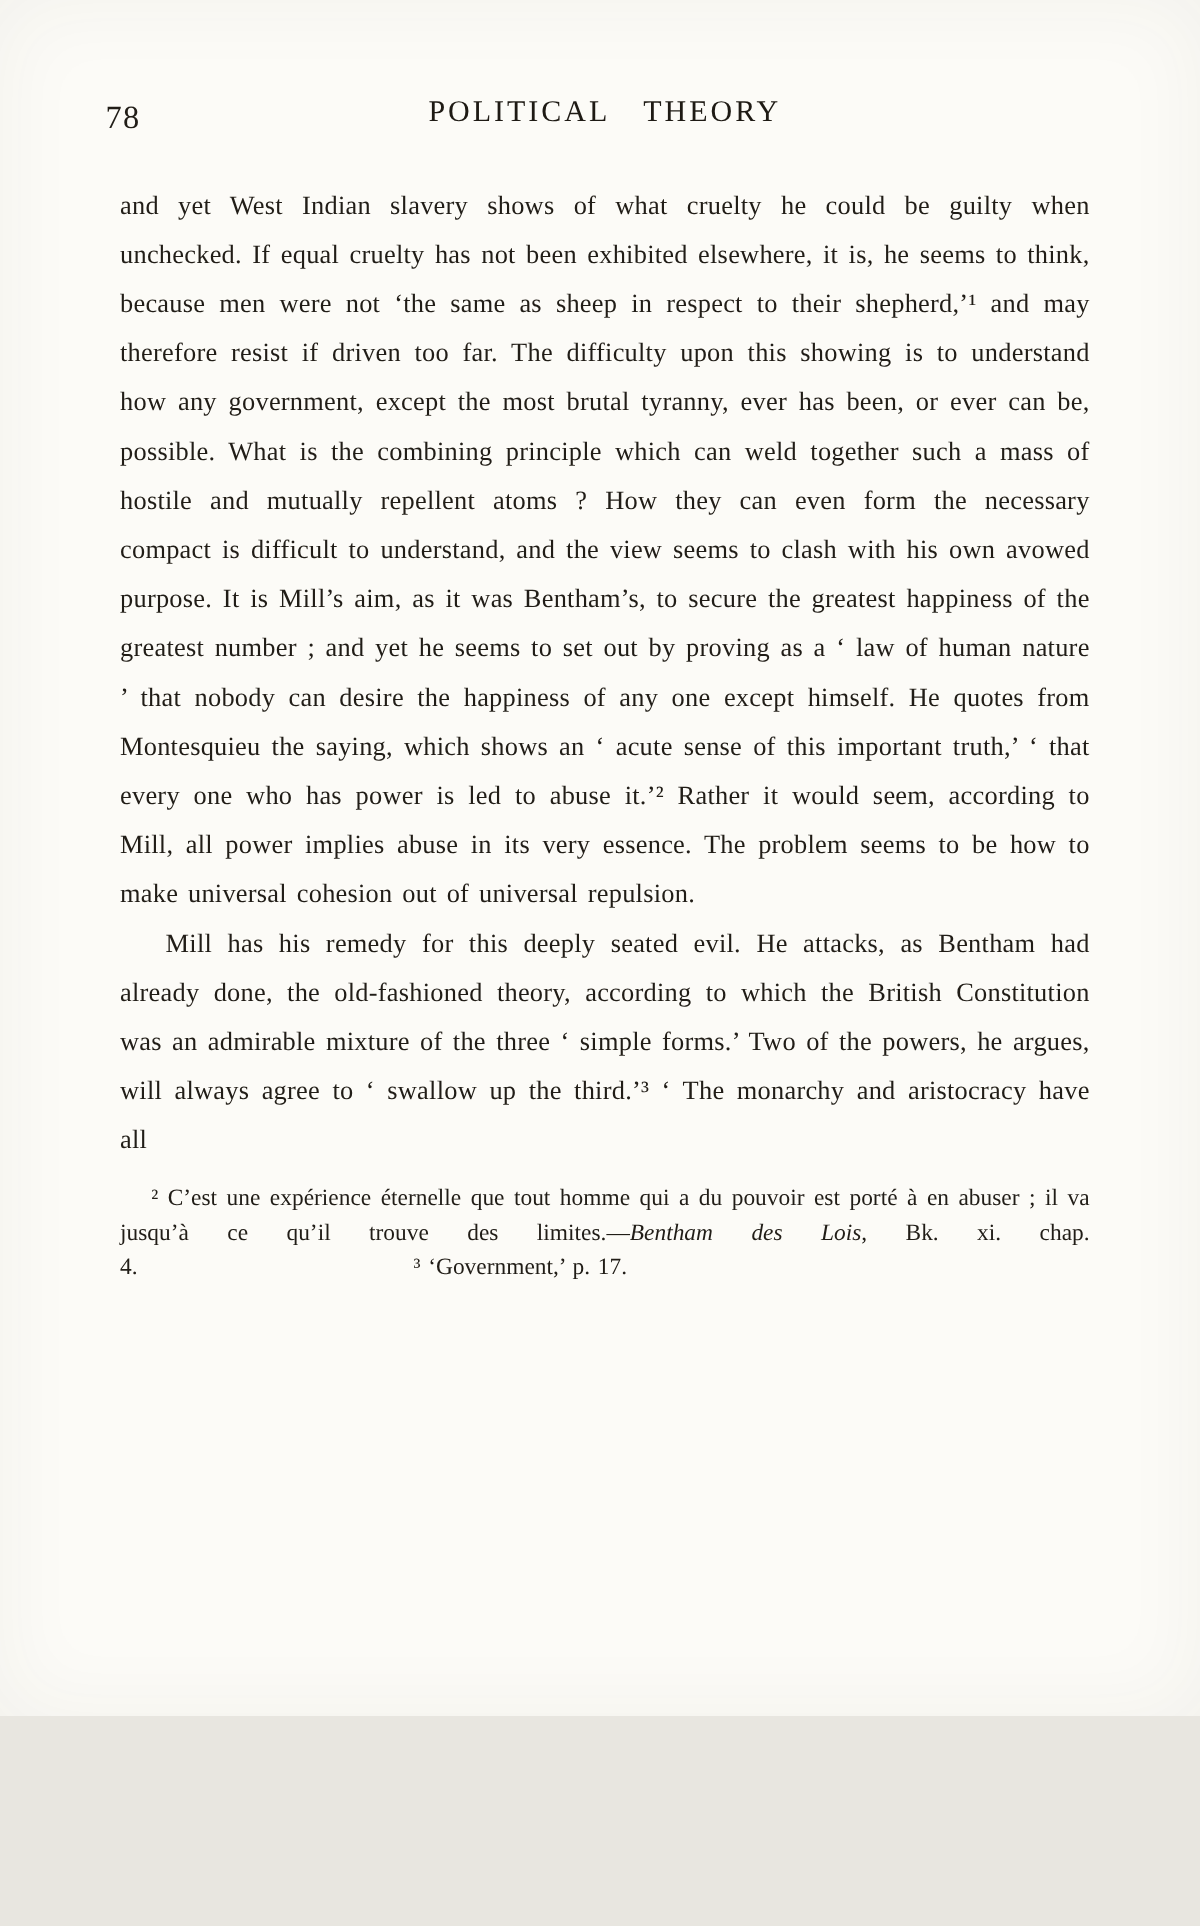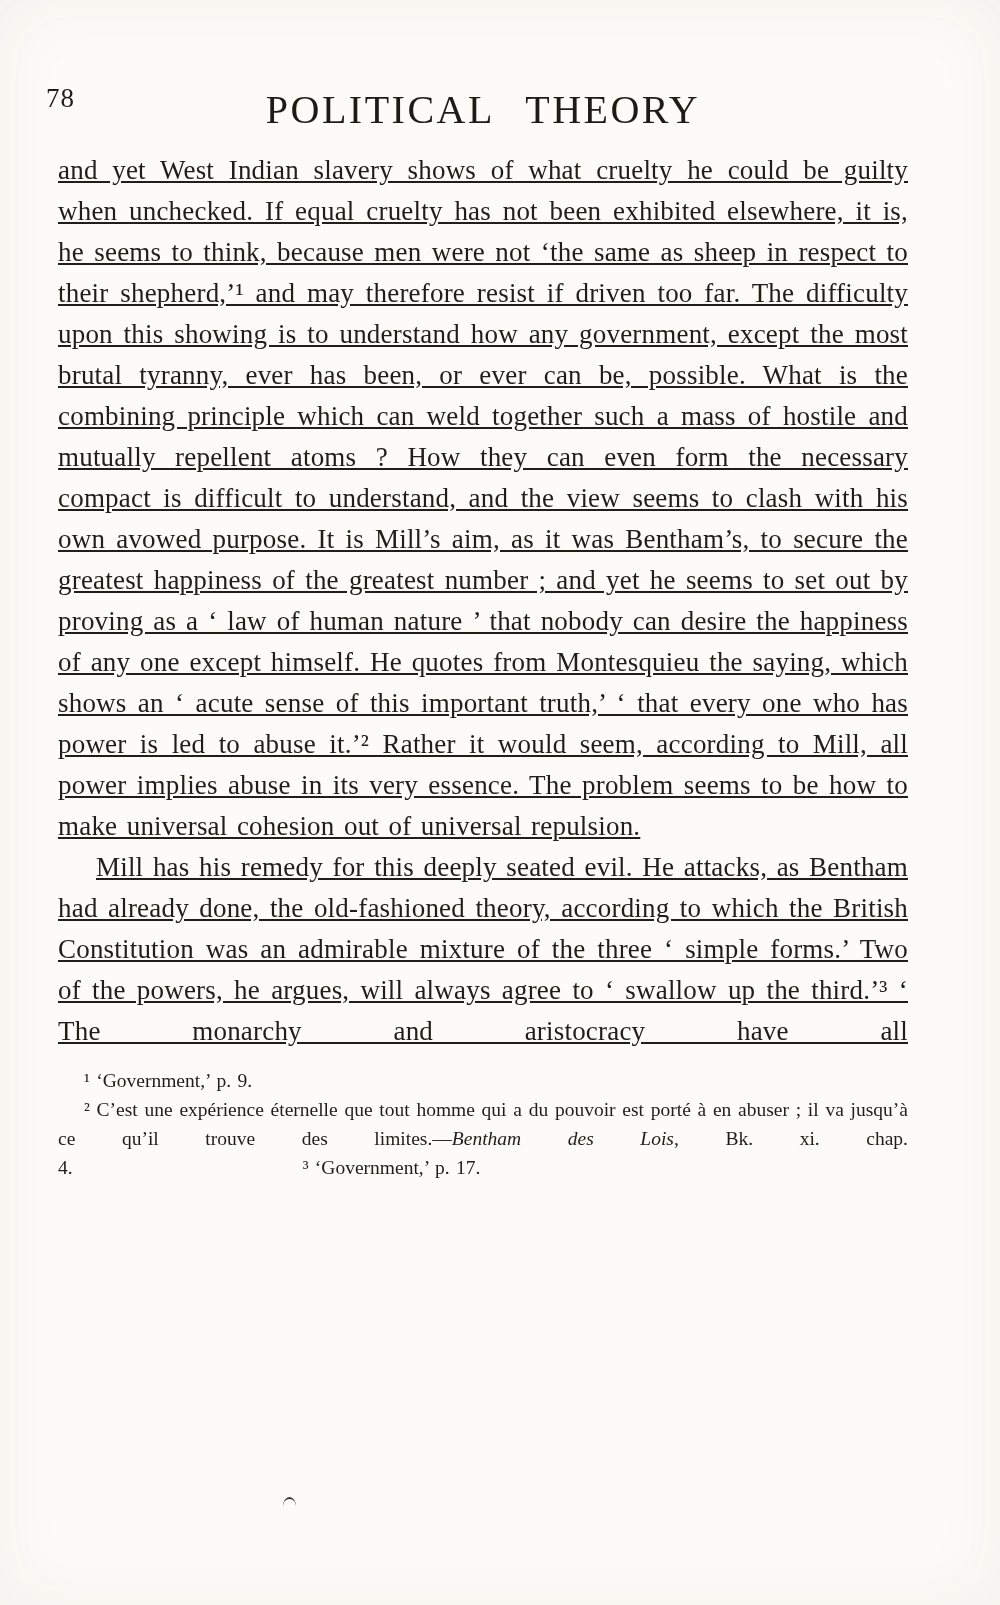--- a/index.html
+++ b/index.html
@@ -3,60 +3,59 @@
 <meta charset="utf-8">
 <style>
   html, body {
     margin: 0;
     padding: 0;
     background: #e8e6e0;
   }
   .page {
     position: relative;
     width: 1000px;
-    height: 1605px;
+    height: 1430px;
     margin: 0 auto;
     background: #fcfbf7;
     color: #211d17;
     font-family: "Liberation Serif", "DejaVu Serif", serif;
     box-sizing: border-box;
-    padding: 72px 92px 0 58px;
+    padding: 72px 92px 0 100px;
     overflow: hidden;
     box-shadow: inset 0 0 70px rgba(60,50,30,0.05);
   }
   .page-header {
     position: relative;
     text-align: center;
     margin-bottom: 34px;
     height: 44px;
   }
   .page-number {
     position: absolute;
     left: -12px;
     bottom: 2px;
     font-size: 27px;
     letter-spacing: 1px;
   }
   .running-title {
     display: inline-block;
-    margin: 16px;
-    font-size: 40px;
+    margin: 0;
+    font-size: 25px;
     font-weight: normal;
     letter-spacing: 2.5px;
     word-spacing: 20px;
     line-height: 44px;
     color: #1e1a14;
   }
   .page-body {
-    font-size: 27px;
+    font-size: 22px;
     line-height: 41px;
     text-align: justify;
     word-spacing: 2.5px;
     letter-spacing: 0.2px;
-    text-decoration: underline;
   }
   .para {
     margin: 0;
   }
   .para.indent {
     text-indent: 38px;
     text-align-last: justify;
   }
   .footnotes {
     margin-top: 14px;
@@ -95,19 +94,18 @@
     <span class="page-number">78</span>
     <h1 class="running-title">POLITICAL THEORY</h1>
   </header>
 
   <main class="page-body">
     <p class="para">and yet West Indian slavery shows of what cruelty he could be guilty when unchecked. If equal cruelty has not been exhibited elsewhere, it is, he seems to think, because men were not ‘the same as sheep in respect to their shepherd,’¹ and may therefore resist if driven too far. The difficulty upon this showing is to understand how any government, except the most brutal tyranny, ever has been, or ever can be, possible. What is the combining principle which can weld together such a mass of hostile and mutually repellent atoms ? How they can even form the necessary compact is difficult to understand, and the view seems to clash with his own avowed purpose. It is Mill’s aim, as it was Bentham’s, to secure the greatest happiness of the greatest number ; and yet he seems to set out by proving as a ‘ law of human nature ’ that nobody can desire the happiness of any one except himself. He quotes from Montesquieu the saying, which shows an ‘ acute sense of this important truth,’ ‘ that every one who has power is led to abuse it.’²  Rather it would seem, according to Mill, all power implies abuse in its very essence. The problem seems to be how to make universal cohesion out of universal repulsion.</p>
     <p class="para indent">Mill has his remedy for this deeply seated evil. He attacks, as Bentham had already done, the old-fashioned theory, according to which the British Constitution was an admirable mixture of the three ‘ simple forms.’ Two of the powers, he argues, will always agree to ‘ swallow up the third.’³ ‘ The monarchy and aristocracy have all</p>
   </main>
 
   <footer class="footnotes">
-    <p class="footnote">¹ ‘Government,’ p. 9.</p>
     <p class="footnote"><span>² C’est une expérience éternelle que tout homme qui a du pouvoir est porté à en abuser ; il va jusqu’à ce qu’il trouve des limites.—</span><span class="ital">Bentham des Lois</span><span>, Bk. xi. chap. 4.</span><span class="fn3">³ ‘Government,’ p. 17.</span></p>
   </footer>
 
   <span class="ink-mark"></span>
 
 </div>
 
 </body></html>

